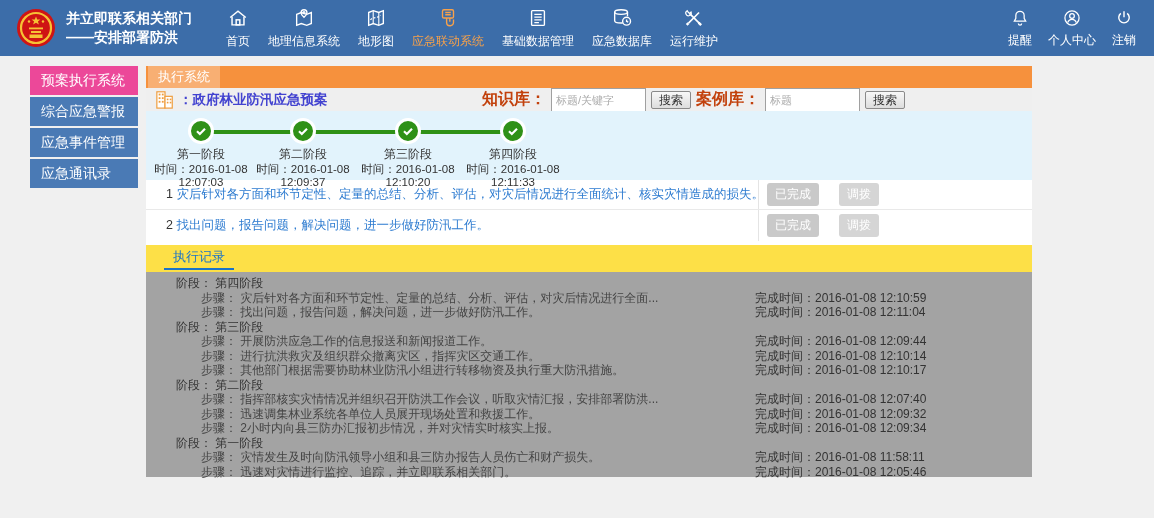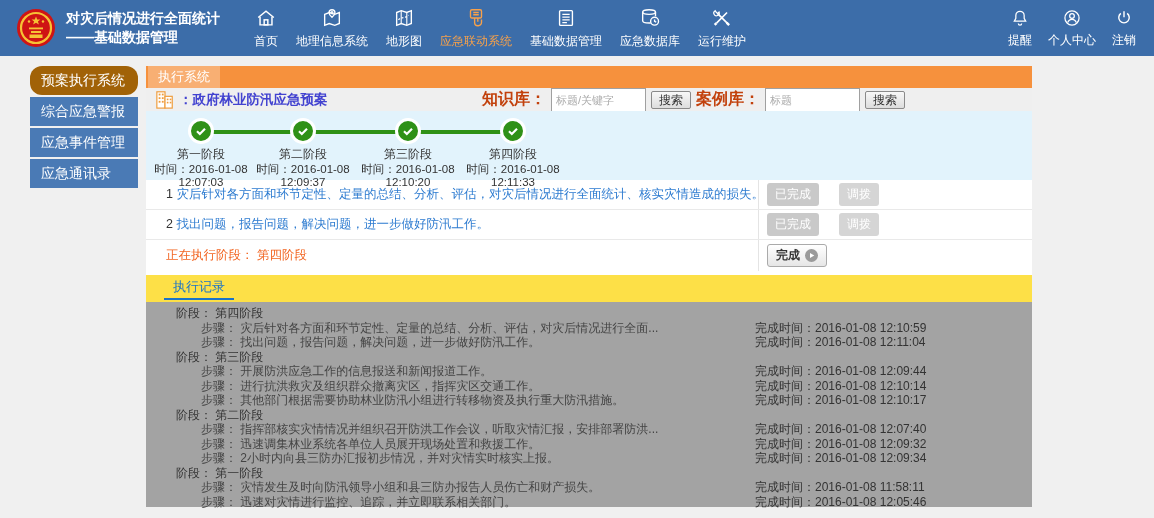--- a/index.html
+++ b/index.html
@@ -19,21 +19,21 @@
   .nav-item.active { color:#f7a14a; }
   .nav-item svg { stroke:#fff; }
   .nav-item.active svg { stroke:#f7a14a; }
   .nav-right { margin-left:auto; display:flex; gap:16px; padding-right:18px; }
   .nav-right .nav-item .nav-icon { height:22px; }
 
   
   .sidebar { position:absolute; left:30px; top:66px; width:108px; }
   .side-item { height:29px; line-height:29px; background:#4a7ab5; color:#fff;
     font-size:14px; padding-left:11px; margin-bottom:2px; cursor:pointer; white-space:nowrap; }
-  .side-item.active { background:#a16207;border-radius:12px; }
+  .side-item.active { background:#ec4899; }
 
   
   .content { position:absolute; left:146px; top:66px; width:886px; }
   .orange-bar { height:22px; background:#f6913d; display:flex; align-items:stretch; }
   .orange-bar .tab { margin-left:2px; padding:0 10px; background:rgba(255,255,255,0.28);
     color:#fff; font-size:13px; line-height:22px; cursor:pointer; }
 
   .title-row { height:23px; background:#efefef; display:flex; align-items:center;
     position:relative; }
   .building-icon { width:20px; height:19px; margin-left:9px; }
@@ -93,22 +93,22 @@
         <circle cx="20" cy="20" r="15" fill="none" stroke="#f6c235" stroke-width="2.2"></circle>
         <polygon points="20,8.5 21.2,11.6 24.4,11.6 21.9,13.5 22.9,16.6 20,14.7 17.1,16.6 18.1,13.5 15.6,11.6 18.8,11.6" fill="#f6c235"></polygon>
         <circle cx="13" cy="13.5" r="1.2" fill="#f6c235"></circle>
         <circle cx="27" cy="13.5" r="1.2" fill="#f6c235"></circle>
         <rect x="13" y="19.5" width="14" height="1.8" fill="#f6c235"></rect>
         <rect x="15" y="23" width="10" height="2" fill="#f6c235"></rect>
         <rect x="13.5" y="26.5" width="13" height="3.5" fill="#f6c235"></rect>
       </svg>
     </span>
     <div class="brand-text">
-      <div>对灾后情况进行全面统计</div>
-      <div>——基础数据管理</div>
+      <div>并立即联系相关部门</div>
+      <div>——安排部署防洪</div>
     </div>
   </div>
 
   <div class="nav-items">
     <div class="nav-item">
       <span class="nav-icon">
         <svg width="22" height="22" viewBox="0 0 24 24" fill="none" stroke-width="1.6">
           <path d="M3.5 11.5 L12 4.5 L20.5 11.5"></path>
             <path d="M5.5 10.5 V19.5 H18.5 V10.5"></path>
           <rect x="10" y="14" width="4" height="5.5"></rect>
@@ -312,34 +312,20 @@
     <div class="task-row">
       <div class="task-text">
         <span class="task-num">2</span>
         <span class="task-link">找出问题，报告问题，解决问题，进一步做好防汛工作。</span>
       </div>
       <div class="task-btns">
         <button class="btn-disabled">已完成</button>
         <button class="btn-disabled alt">调拨</button>
       </div>
     </div>
-    <div class="task-row">
-      <div class="task-text current-stage">正在执行阶段： 第四阶段</div>
-      <div class="task-btns">
-        <button class="btn-finish">
-          <span>完成</span>
-          <span style="display:inline-flex">
-            <svg width="13" height="13" viewBox="0 0 14 14">
-                <circle cx="7" cy="7" r="7" fill="#9a9a9a"></circle>
-                <path d="M5.4 4.3 L10 7 L5.4 9.7 Z" fill="#fff"></path>
-              </svg>
-          </span>
-        </button>
-      </div>
-    </div>
   </div>
 
   <div class="spacer"></div>
 
   <div class="record-header">
     <span class="record-title">执行记录</span>
   </div>
 
   <div class="record-body">
     <div class="rec-stage">阶段： 第四阶段</div>

